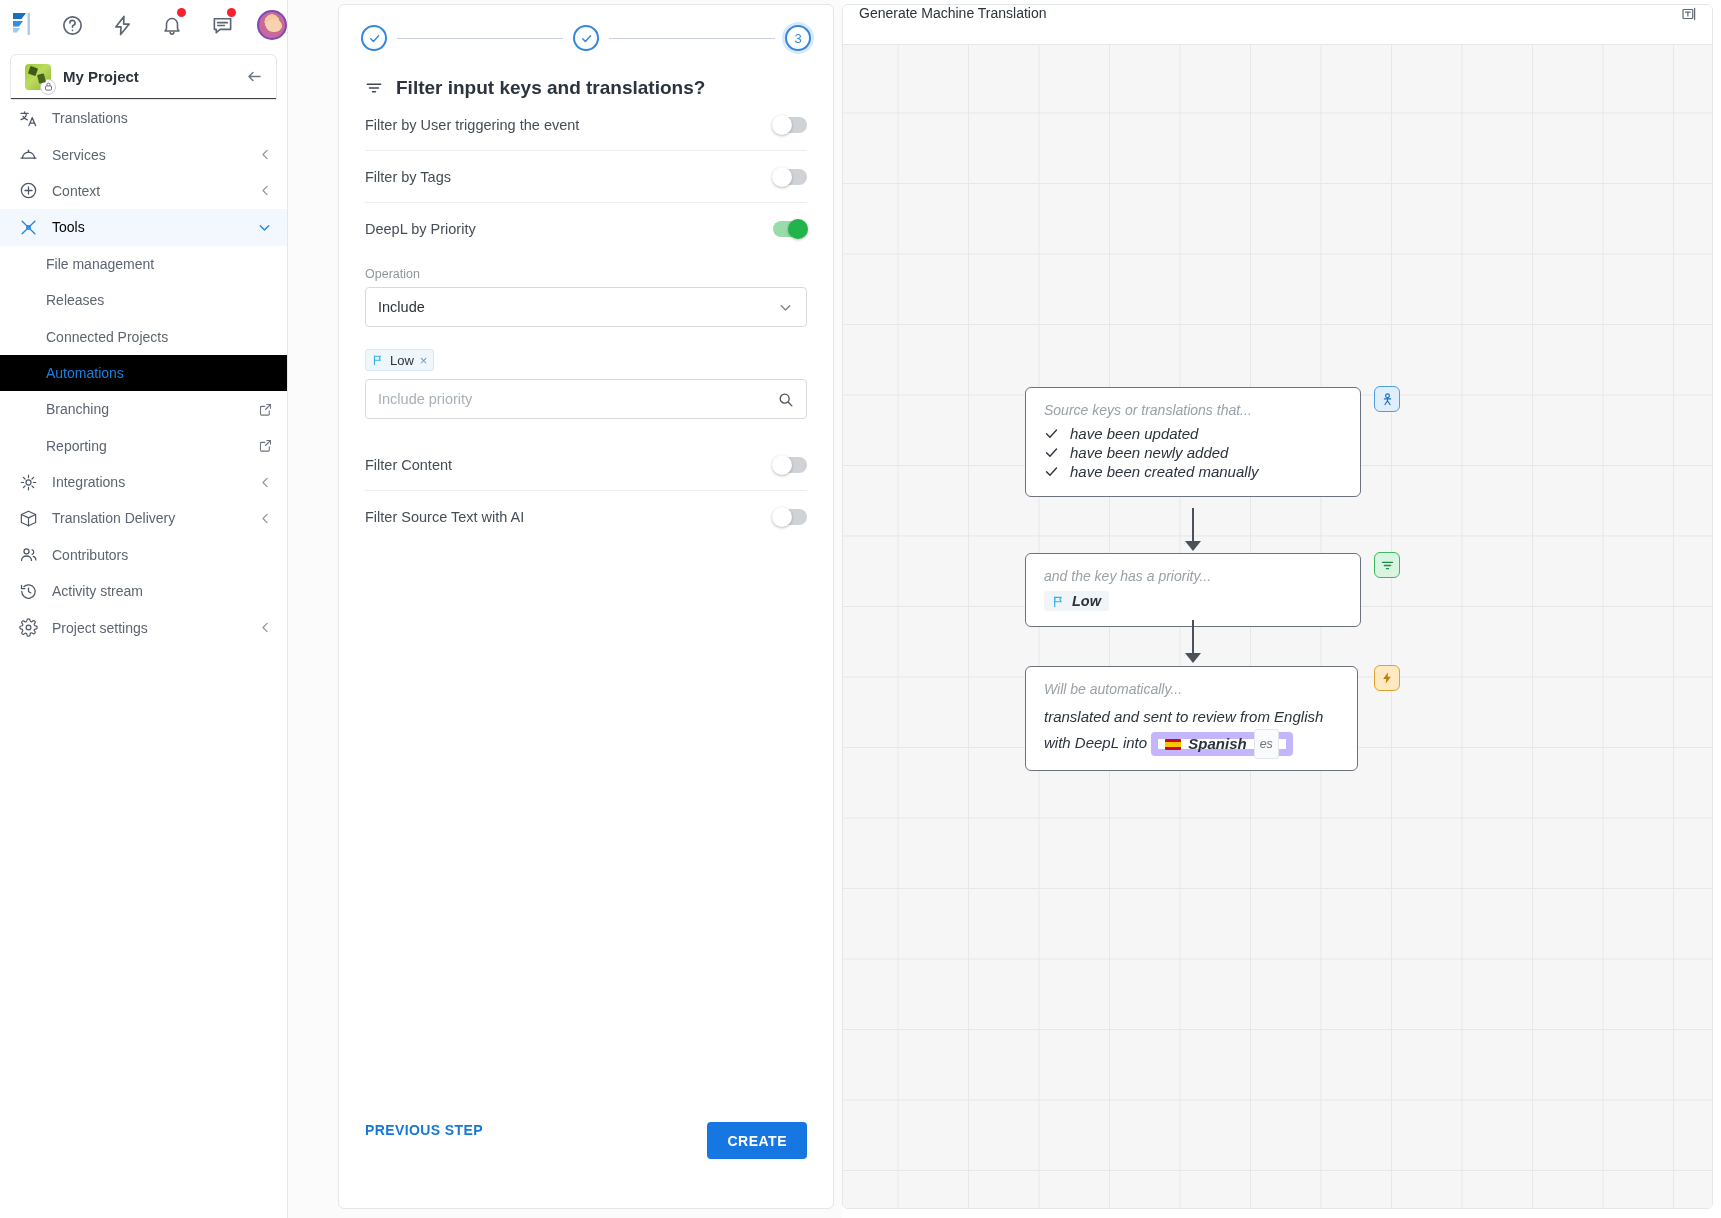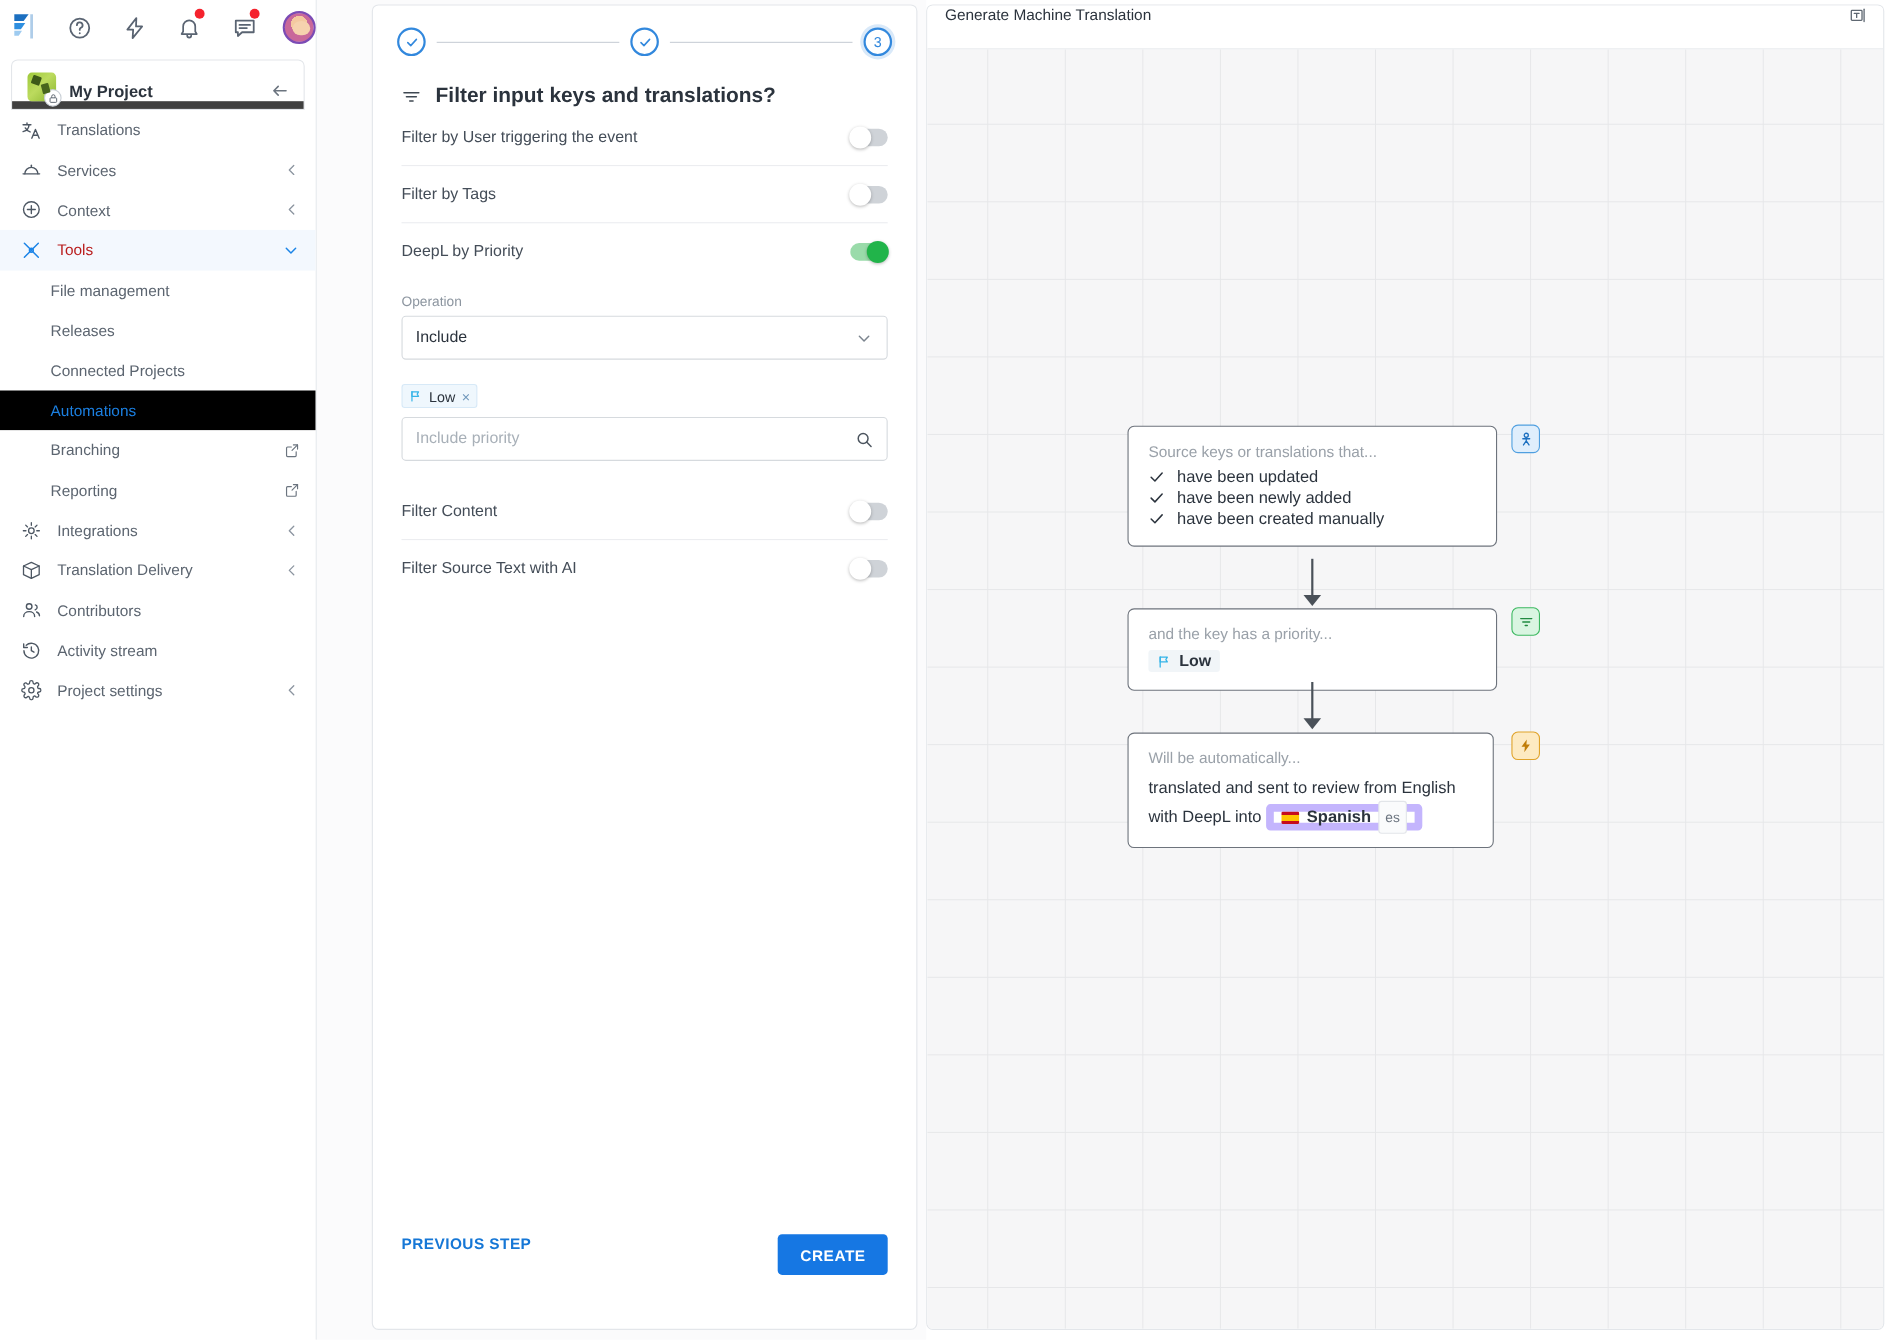--- a/index.html
+++ b/index.html
@@ -46,23 +46,23 @@
     background: #f6d2ae;
   }
 
   .project-card {
     margin: 4px 10px 0 10px;
     border: 1px solid #e3e6ea;
     border-radius: 6px 6px 0 0;
     background: #fff;
   }
   .project-head {
-    height: 44px; display: flex; align-items: flex-end; gap: 12px;
+    height: 44px; display: flex; align-items: center; gap: 12px;
     padding: 0 12px 0 14px;
-    border-bottom: 7px solid #404040;
+    border-bottom: 1px solid #404040;
     cursor: pointer;
   }
   .project-thumb {
     width: 26px; height: 26px; border-radius: 4px; position: relative;
     background: linear-gradient(135deg,#9ec93a 0%, #bcdb5e 45%, #8ab52e 100%);
     flex: 0 0 26px;
   }
   .project-thumb::before {
     content:""; position:absolute; left:4px; top:3px; width:8px;height:8px;
     background:#3d5a18; border-radius:1px; transform:rotate(20deg);
@@ -84,21 +84,21 @@
   .nav-item {
     height: 36.4px; display: flex; align-items: center;
     padding: 0 14px 0 18px; gap: 14px;
     font-size: 14px; color: #5c6570; cursor: pointer;
   }
   .nav-item .ico { width: 20px; height: 20px; flex: 0 0 20px; display:flex; align-items:center; justify-content:center; color:#4d5763; }
   .nav-item .lbl { flex: 1; }
   .nav-item .chev { color: #8b949f; display: flex; }
   .nav-item.sub { padding-left: 46px; }
   .nav-item.sub .lbl { font-size: 14px; }
-  .nav-item.active-group { background: #f3f8fe; color: #b91c1c; align-items: center; }
+  .nav-item.active-group { background: #f3f8fe; color: #000000; align-items: center; }
   .nav-item.active-group .ico { color: #1b84e7; }
   .nav-item.active-group .chev { color: #1b84e7; }
   .nav-item.selected { background: #000000; color: #1b7fe0; font-weight: 400; }
   .ext-ico { color: #6b747f; display: flex; }
 
   
   .center-wrap {
     flex: 0 0 535px;
     padding: 4px 8px 8px 50px;
     background: #fbfbfc;
@@ -227,20 +227,21 @@
   .rename-ico { color: #5f6872; display:flex; cursor: pointer; }
 
   .canvas {
     flex: 1; position: relative;
     background-color: #f6f6f7;
     background-image:
       linear-gradient(to right, #e6e7e9 1px, transparent 1px),
       linear-gradient(to bottom, #e6e7e9 1px, transparent 1px);
     background-size: 70.5px 70.5px;
     background-position: -16px -3px;
+    font-style: italic;
   }
 
   .node {
     position: absolute;
     background: #fff;
     border: 1px solid #6d737c;
     border-radius: 6px;
     padding: 14px 18px;
     box-sizing: border-box;
   }

